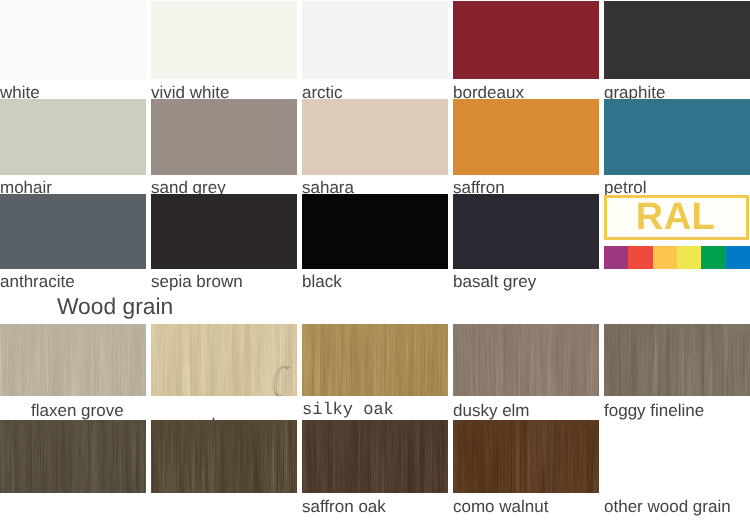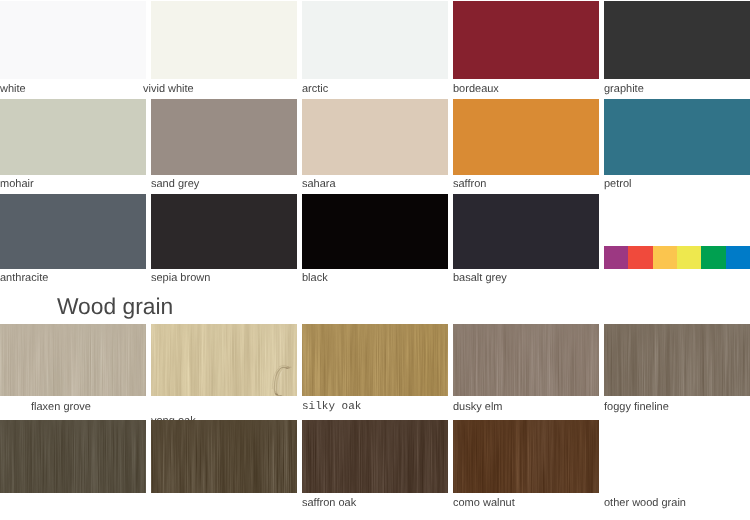--- a/index.html
+++ b/index.html
@@ -4,21 +4,21 @@
 <style>
   html,body{margin:0;padding:0;background:#ffffff;}
   body{width:750px;height:520px;overflow:hidden;
        font-family:"Liberation Sans","DejaVu Sans",sans-serif;
        -webkit-font-smoothing:antialiased;text-rendering:geometricPrecision;}
   .page{position:relative;width:750px;height:520px;background:#ffffff;overflow:hidden;}
 
   .cell{position:absolute;overflow:hidden;}
   .sw{position:absolute;left:0;top:0;right:0;bottom:0;}
   .sw svg{display:block;}
-  .lbl{position:absolute;left:0;top:0;font-size:11px;color:#434343;
+  .lbl{position:absolute;left:0;top:0;font-size:17px;color:#434343;
        white-space:nowrap;line-height:1;}
 
   .section-title{position:absolute;font-size:22.8px;color:#474747;
        line-height:1;white-space:nowrap;font-weight:400;}
 
   .ralbox{position:absolute;box-sizing:border-box;background:#fffdf4;
           display:flex;align-items:center;justify-content:center;}
   .ralbox .ral-text{font-weight:bold;line-height:1;display:block;}
   .ralstrip{position:absolute;display:flex;}
   .ralstrip > i{display:block;height:100%;flex:1 1 0;}
@@ -27,21 +27,21 @@
 <body>
 
 <div class="page">
     <div class="cell" style="left: 0px; top: 1px; width: 146px; height: 78px;">
       <div class="sw" style="background: rgb(249, 249, 250);"></div>
     </div>
     <div class="lbl" style="left: 0px; top: 84px;">white</div>
     <div class="cell" style="left: 151px; top: 1px; width: 146px; height: 78px;">
       <div class="sw" style="background: rgb(244, 244, 236);"></div>
     </div>
-    <div class="lbl" style="left: 143px; top: 84px;">vivid white</div>
+    <div class="lbl" style="left: 151px; top: 84px;">vivid white</div>
     <div class="cell" style="left: 302px; top: 1px; width: 146px; height: 78px;">
       <div class="sw" style="background: rgb(240, 243, 242);"></div>
     </div>
     <div class="lbl" style="left: 302px; top: 84px;">arctic</div>
     <div class="cell" style="left: 453px; top: 1px; width: 146px; height: 78px;">
       <div class="sw" style="background: rgb(134, 33, 46);"></div>
     </div>
     <div class="lbl" style="left: 453px; top: 84px;">bordeaux</div>
     <div class="cell" style="left: 604px; top: 1px; width: 146px; height: 78px;">
       <div class="sw" style="background: rgb(52, 52, 52);"></div>
@@ -77,20 +77,23 @@
     <div class="lbl" style="left: 151px; top: 273px;">sepia brown</div>
     <div class="cell" style="left: 302px; top: 194px; width: 146px; height: 75px;">
       <div class="sw" style="background: rgb(8, 5, 5);"></div>
     </div>
     <div class="lbl" style="left: 302px; top: 273px;">black</div>
     <div class="cell" style="left: 453px; top: 194px; width: 146px; height: 75px;">
       <div class="sw" style="background: rgb(42, 40, 48);"></div>
     </div>
     <div class="lbl" style="left: 453px; top: 273px;">basalt grey</div>
     <div class="cell" style="left: 604px; top: 194px; width: 146px; height: 75px;">
+      <div class="ralbox" style="left: 0px; top: 1px; width: 145px; height: 45px; border: 3.5px solid rgb(240, 201, 78); background: rgb(255, 254, 248);">
+        <span class="ral-text" style="font-size: 38px; color: rgb(239, 201, 79); letter-spacing: 0.5px; position: relative; top: -1px; left: -1px;">RAL</span>
+      </div>
       <div class="ralstrip" style="left: 0px; top: 52px; width: 146px; height: 23px;">
         <i style="background: rgb(156, 56, 130);"></i>
         <i style="background: rgb(240, 74, 60);"></i>
         <i style="background: rgb(251, 197, 78);"></i>
         <i style="background: rgb(238, 232, 78);"></i>
         <i style="background: rgb(0, 160, 80);"></i>
         <i style="background: rgb(0, 123, 200);"></i>
       </div>
     </div>
     <div class="section-title" style="left: 17px; top: 295px; margin-left: 40px;">Wood grain</div>

